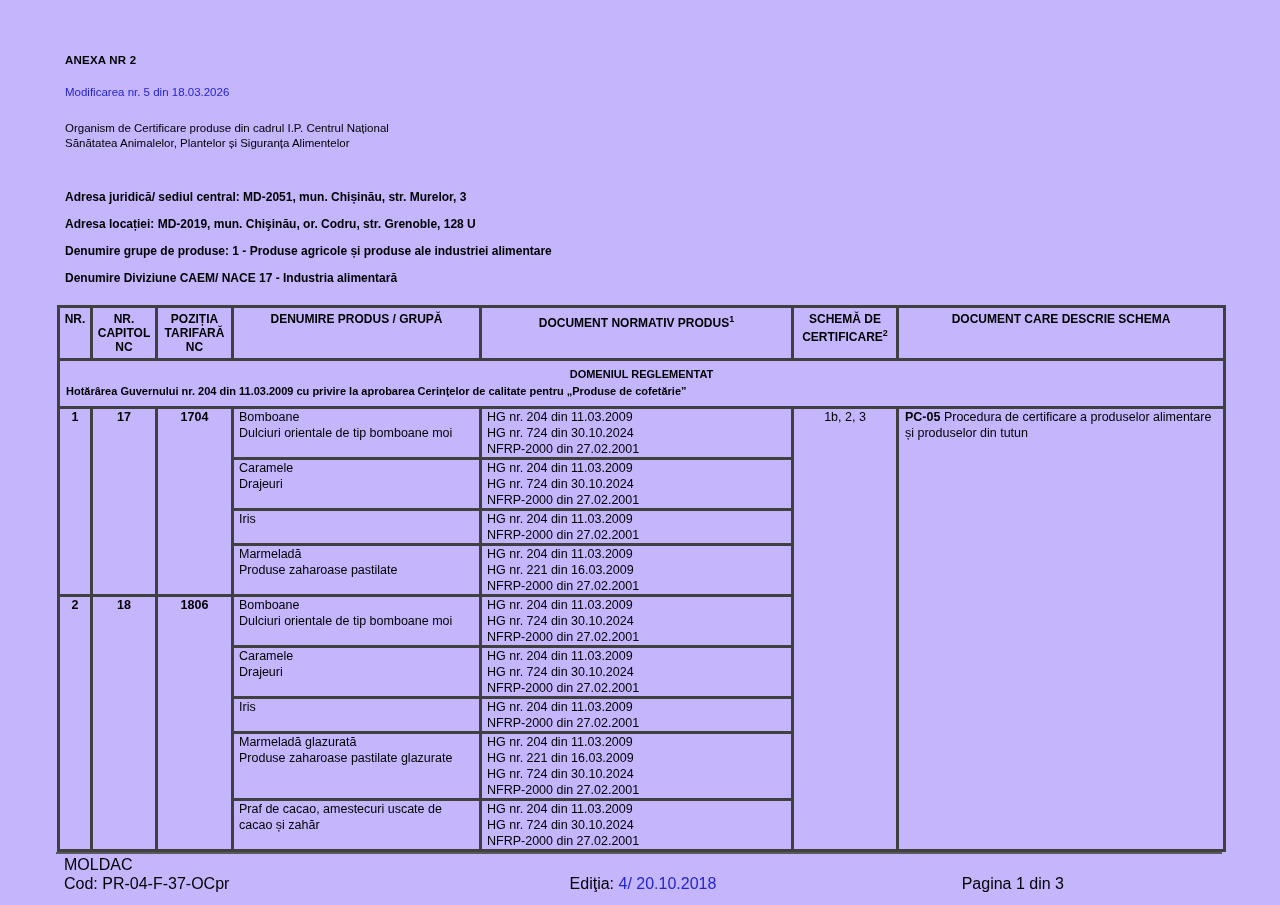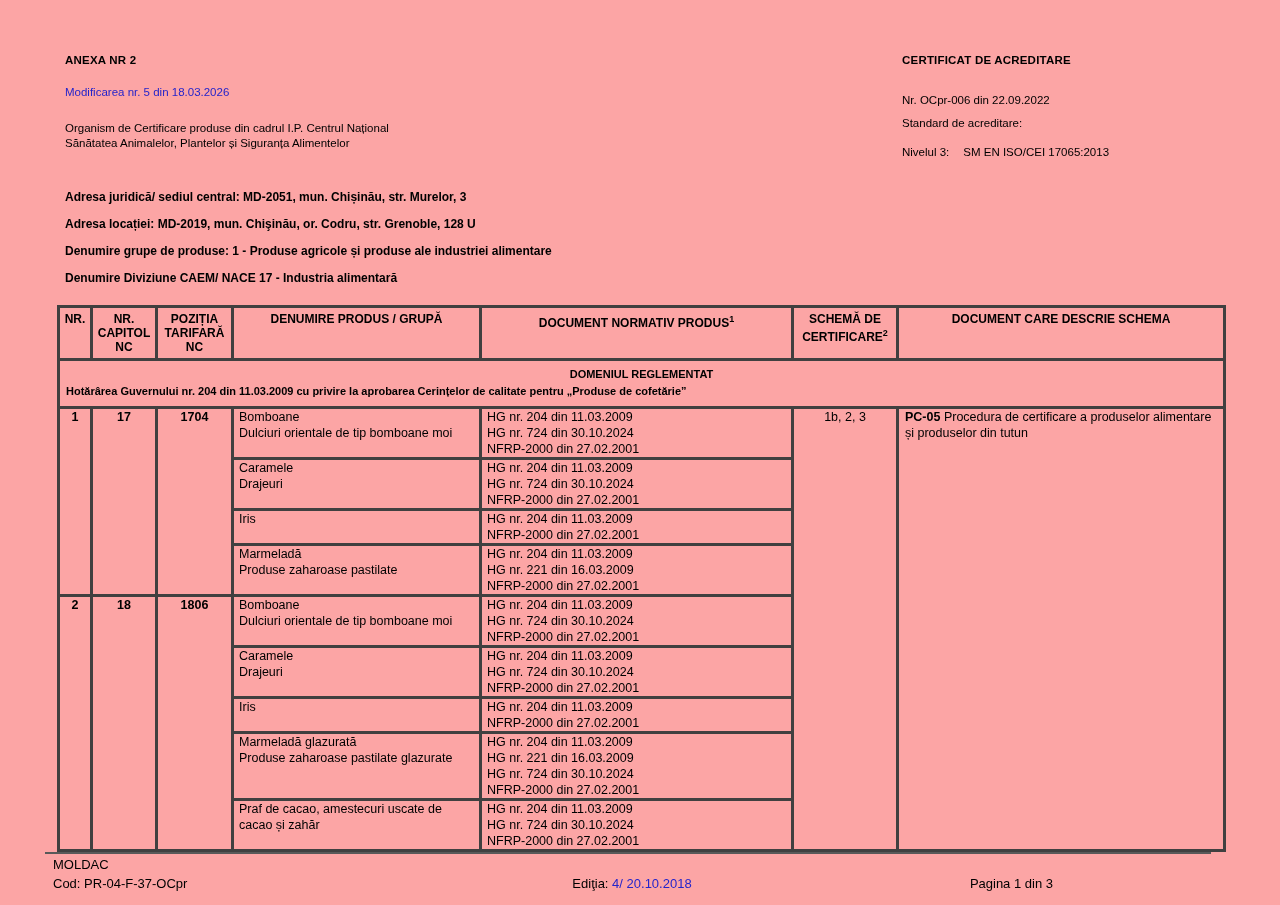--- a/index.html
+++ b/index.html
@@ -1,21 +1,21 @@
 <!DOCTYPE html>
 <html><head>
 <meta charset="utf-8">
 <style>
   * { box-sizing: border-box; }
   html, body { margin: 0; padding: 0; background: #fff; }
   .page {
     position: relative;
     width: 1280px;
     height: 905px;
-    background: #fca5a5;
+    background: #c4b5fd;
     font-family: "Liberation Sans", sans-serif;
     color: #000;
     padding-left: 48px;
   }
 
   
   .top-left { position: absolute; left: 65px; top: 53px; font-size: 11.5px; line-height: 15px; }
   .anexa { font-weight: bold; margin-bottom: 17px; letter-spacing: .2px; }
   .modificare { margin-bottom: 21px; }
   .organism { white-space: pre-line; }
@@ -52,47 +52,39 @@
   .domain-subtitle { text-align: left; }
   tbody td { line-height: 16px; padding: 0 5px; }
   .cell-nr, .cell-capitol, .cell-pozitie { text-align: center; font-weight: bold; }
   .cell-denumire, .cell-doc { white-space: pre-line; }
   .cell-schema { text-align: center; }
   .cell-describe { padding: 0 6px; }
   tr.main-start td { border-top-width: 2px; }
 
   
   .footer {
-    position: absolute; left: 45px; top: 852px; width: 1166px;
-    border-top: 2px solid #595959; font-size: 13px; line-height: 15px;
+    position: absolute; left: 56px; top: 852px; width: 1166px;
+    border-top: 2px solid #595959; font-size: 16px; line-height: 15px;
   }
   .footer-org { margin: 3px 0 4px 8px; }
   .footer-line2 { display: grid; grid-template-columns: 1fr auto 1fr; margin-left: 8px; }
   .footer-pagina { text-align: right; padding-right: 158px; }
 </style>
 </head>
 <body>
 
 <div class="page">
 
   <div class="top-left">
     <div class="anexa">ANEXA NR 2</div>
     <div class="modificare blue" style="color: rgb(36, 36, 203);">Modificarea nr. 5 din 18.03.2026</div>
     <div class="organism">Organism de Certificare produse din cadrul I.P. Centrul Național
 Sănătatea Animalelor, Plantelor și Siguranța Alimentelor</div>
   </div>
 
-  <div class="top-right">
-    <div class="acr-title">CERTIFICAT DE ACREDITARE</div>
-    <div class="acr-number">Nr. OCpr-006 din 22.09.2022</div>
-    <div class="acr-standard">Standard de acreditare:</div>
-    <div>
-      <span>Nivelul 3:</span><span class="level-value">SM EN ISO/CEI 17065:2013</span>
-    </div>
-  </div>
 
   <div class="info">
     <div>Adresa juridică/ sediul central: MD-2051, mun. Chișinău, str. Murelor, 3</div>
     <div>Adresa locației: MD-2019, mun. Chişinău, or. Codru, str. Grenoble, 128 U</div>
     <div>Denumire grupe de produse: 1 - Produse agricole și produse ale industriei alimentare</div>
     <div>Denumire Diviziune CAEM/ NACE 17 - Industria alimentară</div>
   </div>
 
   <table class="products">
     <colgroup>

